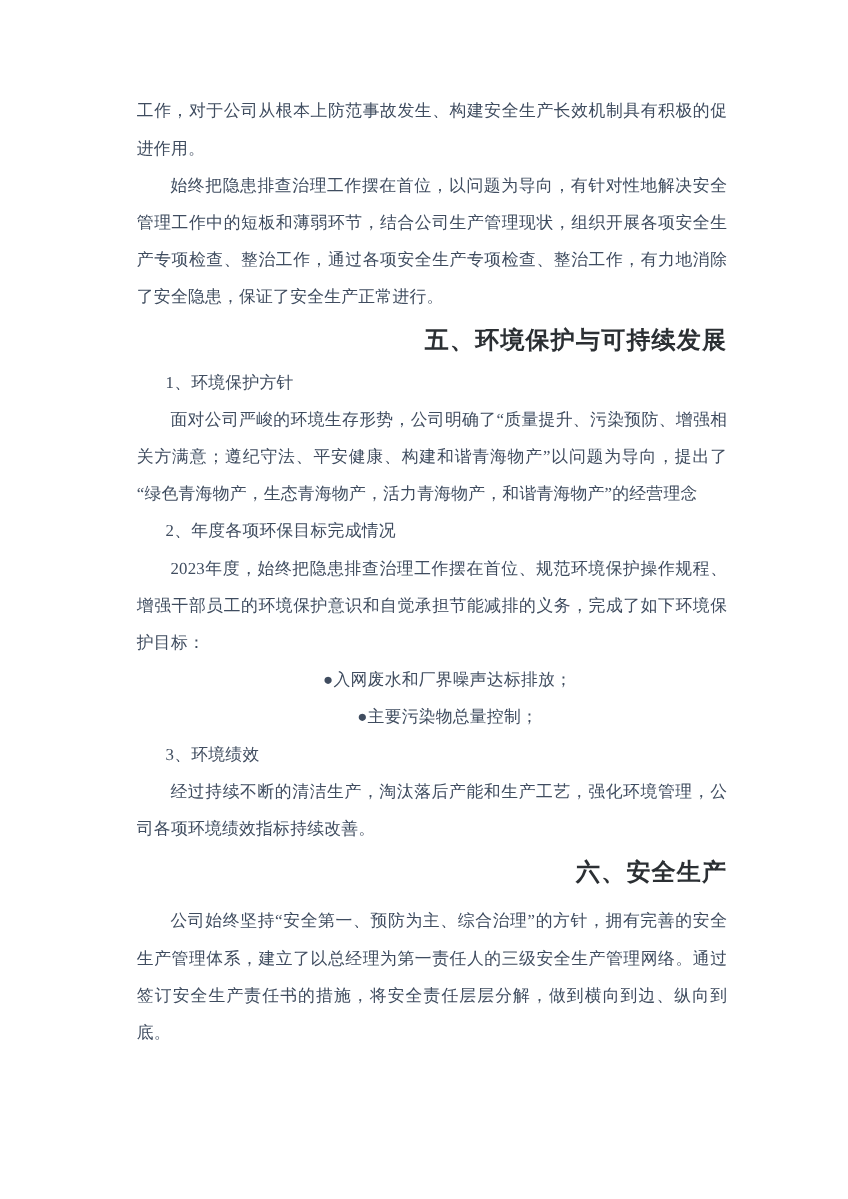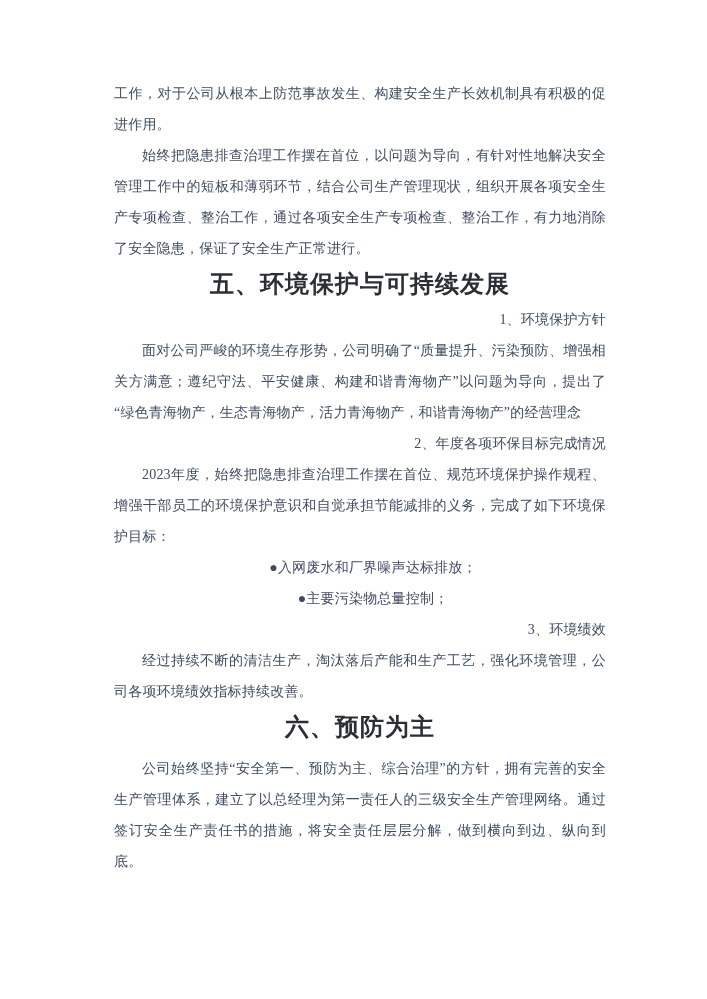--- a/index.html
+++ b/index.html
@@ -35,41 +35,41 @@
   }
   .para.space-before {
   }
   .para.space-before-sm {
     margin-top: 6px;
   }
   .subhead {
     margin: 0;
     font-size: 14px;
     line-height: 31px;
-    text-align: right;
+    text-align: left;
     text-indent: 24px;
     color: var(--body-text, #3f4c5f);
     letter-spacing: 0.2px;
   }
   .bullet {
     margin: 0;
     font-size: 14px;
     line-height: 31px;
     text-align: center;
     text-indent: 26px;
     color: var(--body-text, #3f4c5f);
     letter-spacing: 0.2px;
   }
   .heading {
     margin: 0;
     font-family: "Liberation Sans", "DejaVu Sans", sans-serif;
     font-weight: bold;
-    font-size: 24px;
+    font-size: 20px;
     line-height: 40px;
-    text-align: center;
+    text-align: right;
     color: var(--heading-text, #2b2f33);
     letter-spacing: 1px;
   }
   .page-number {
     position: absolute;
     top: 926px;
     left: 0;
     width: 100%;
     text-align: center;
     font-family: "Liberation Sans", "DejaVu Sans", sans-serif;
@@ -99,20 +99,20 @@
 
     <p class="bullet">●入网废水和厂界噪声达标排放；</p>
 
     <p class="bullet">●主要污染物总量控制；</p>
 
 
     <p class="subhead">3、环境绩效</p>
 
     <p class="para indent">经过持续不断的清洁生产，淘汰落后产能和生产工艺，强化环境管理，公司各项环境绩效指标持续改善。</p>
 
-    <h2 class="heading">六、预防为主</h2>
+    <h2 class="heading">六、安全生产</h2>
 
     <p class="para indent space-before-sm">公司始终坚持“安全第一、预防为主、综合治理”的方针，拥有完善的安全生产管理体系，建立了以总经理为第一责任人的三级安全生产管理网络。通过签订安全生产责任书的措施，将安全责任层层分解，做到横向到边、纵向到底。</p>
 
   </div>
 
   <div class="page-number">5</div>
 </div>
 
 </body></html>

